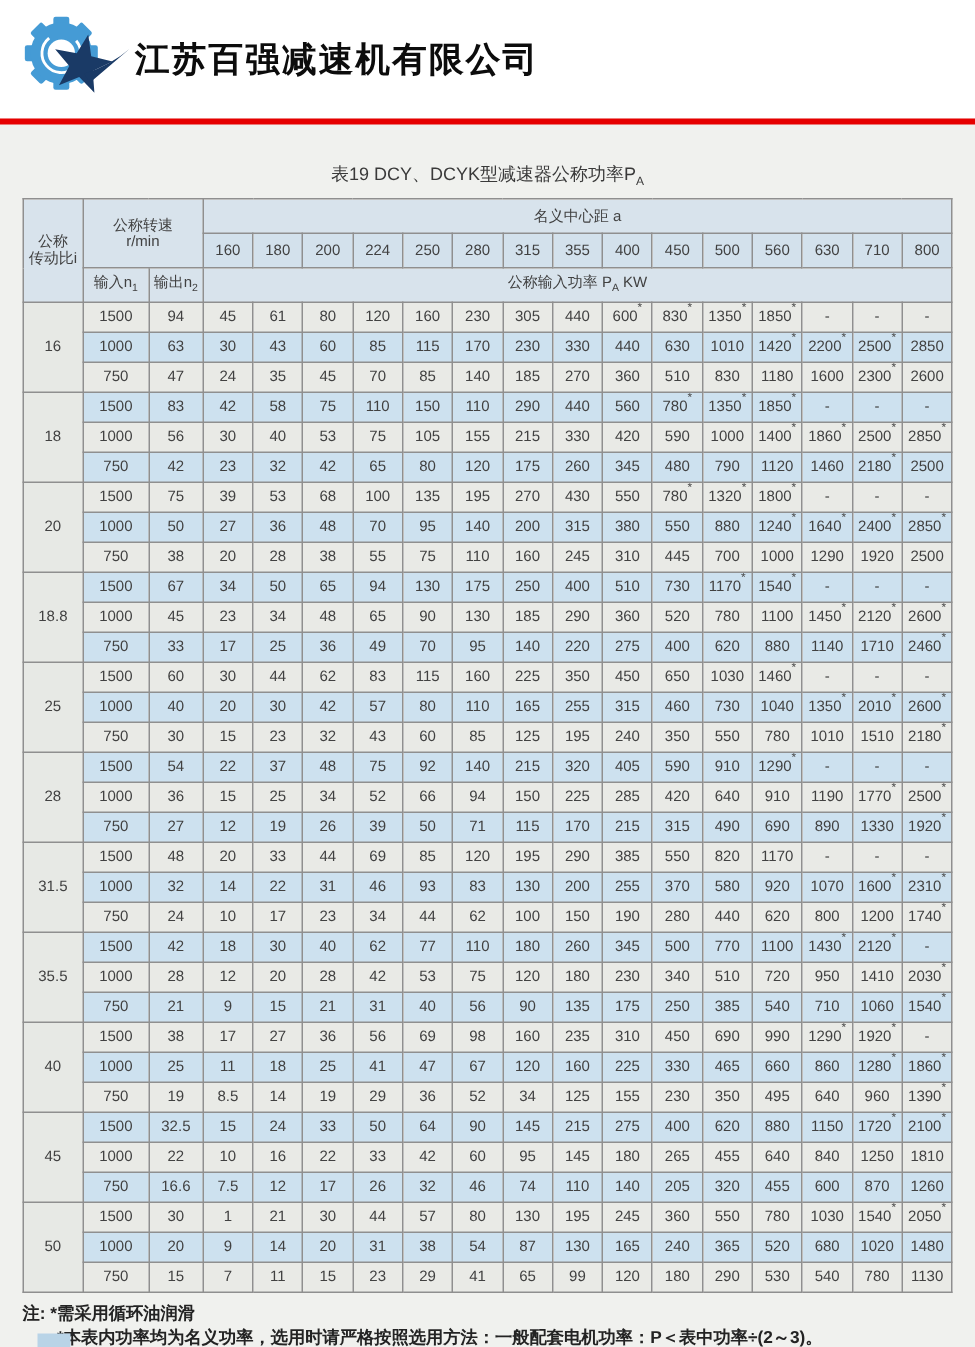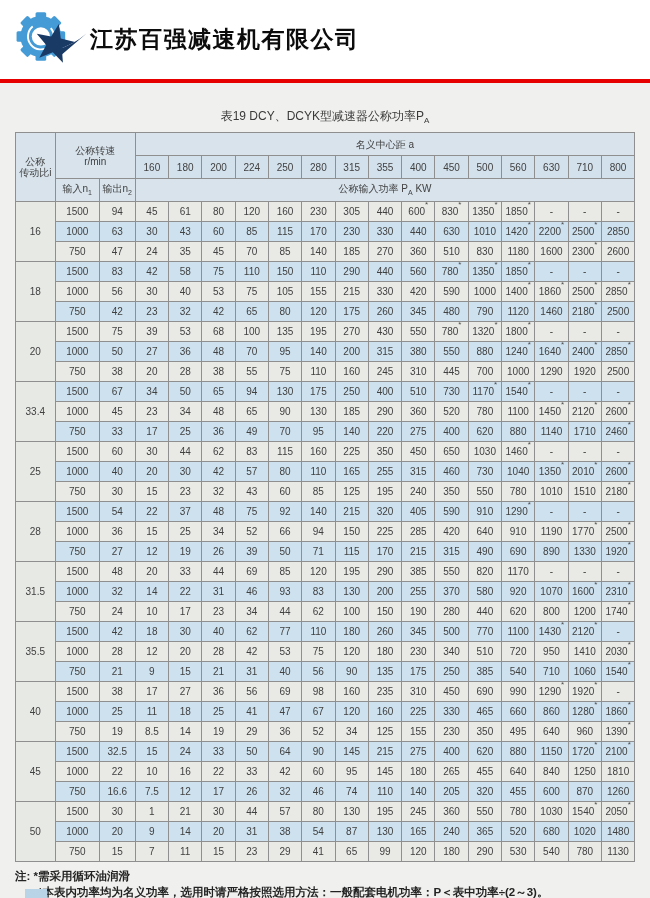--- a/index.html
+++ b/index.html
@@ -284,21 +284,21 @@
         <td>245</td>
         <td>310</td>
         <td>445</td>
         <td>700</td>
         <td>1000</td>
         <td>1290</td>
         <td>1920</td>
         <td>2500</td>
       </tr>
       <tr class="r-blue">
-        <td rowspan="3" class="c-ratio">33.4</td>
+        <td rowspan="3" class="c-ratio">18.8</td>
         <td>1500</td>
         <td>67</td>
         <td>34</td>
         <td>50</td>
         <td>65</td>
         <td>94</td>
         <td>130</td>
         <td>175</td>
         <td>250</td>
         <td>400</td>

